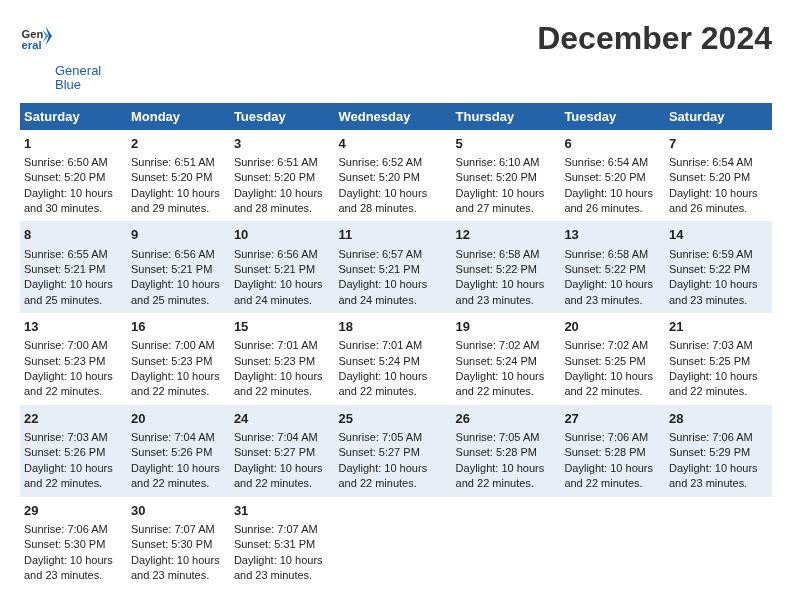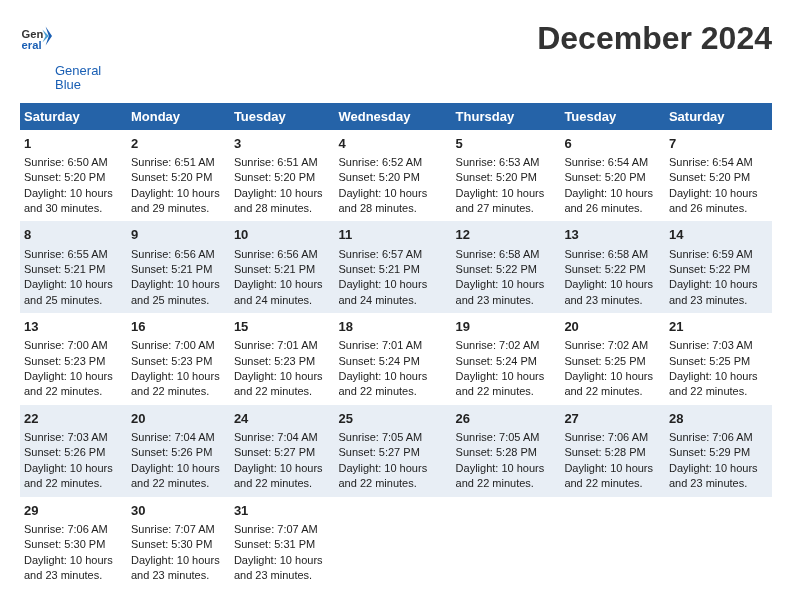--- a/index.html
+++ b/index.html
@@ -118,21 +118,21 @@
       <th>Tuesday</th>
       <th>Saturday</th>
     </tr>
   </thead>
   <tbody id="calendar-body">
   <tr>
         <td><span class="day-num">1</span><span>Sunrise: 6:50 AM</span><br><span>Sunset: 5:20 PM</span><br><span>Daylight: 10 hours and 30 minutes.</span></td>
         <td><span class="day-num">2</span><span>Sunrise: 6:51 AM</span><br><span>Sunset: 5:20 PM</span><br><span>Daylight: 10 hours and 29 minutes.</span></td>
         <td><span class="day-num">3</span><span>Sunrise: 6:51 AM</span><br><span>Sunset: 5:20 PM</span><br><span>Daylight: 10 hours and 28 minutes.</span></td>
         <td><span class="day-num">4</span><span>Sunrise: 6:52 AM</span><br><span>Sunset: 5:20 PM</span><br><span>Daylight: 10 hours and 28 minutes.</span></td>
-        <td><span class="day-num">5</span><span>Sunrise: 6:53 AM</span><br><span>Sunset: 5:20 PM</span><br><span>Daylight: 10 hours and 27 minutes.</span></td>
+        <td><span class="day-num">5</span><span>Sunrise: 6:10 AM</span><br><span>Sunset: 5:20 PM</span><br><span>Daylight: 10 hours and 27 minutes.</span></td>
         <td><span class="day-num">6</span><span>Sunrise: 6:54 AM</span><br><span>Sunset: 5:20 PM</span><br><span>Daylight: 10 hours and 26 minutes.</span></td>
         <td><span class="day-num">7</span><span>Sunrise: 6:54 AM</span><br><span>Sunset: 5:20 PM</span><br><span>Daylight: 10 hours and 26 minutes.</span></td>
       </tr>
       <tr>
         <td><span class="day-num">8</span><span>Sunrise: 6:55 AM</span><br><span>Sunset: 5:21 PM</span><br><span>Daylight: 10 hours and 25 minutes.</span></td>
         <td><span class="day-num">9</span><span>Sunrise: 6:56 AM</span><br><span>Sunset: 5:21 PM</span><br><span>Daylight: 10 hours and 25 minutes.</span></td>
         <td><span class="day-num">10</span><span>Sunrise: 6:56 AM</span><br><span>Sunset: 5:21 PM</span><br><span>Daylight: 10 hours and 24 minutes.</span></td>
         <td><span class="day-num">11</span><span>Sunrise: 6:57 AM</span><br><span>Sunset: 5:21 PM</span><br><span>Daylight: 10 hours and 24 minutes.</span></td>
         <td><span class="day-num">12</span><span>Sunrise: 6:58 AM</span><br><span>Sunset: 5:22 PM</span><br><span>Daylight: 10 hours and 23 minutes.</span></td>
         <td><span class="day-num">13</span><span>Sunrise: 6:58 AM</span><br><span>Sunset: 5:22 PM</span><br><span>Daylight: 10 hours and 23 minutes.</span></td>

